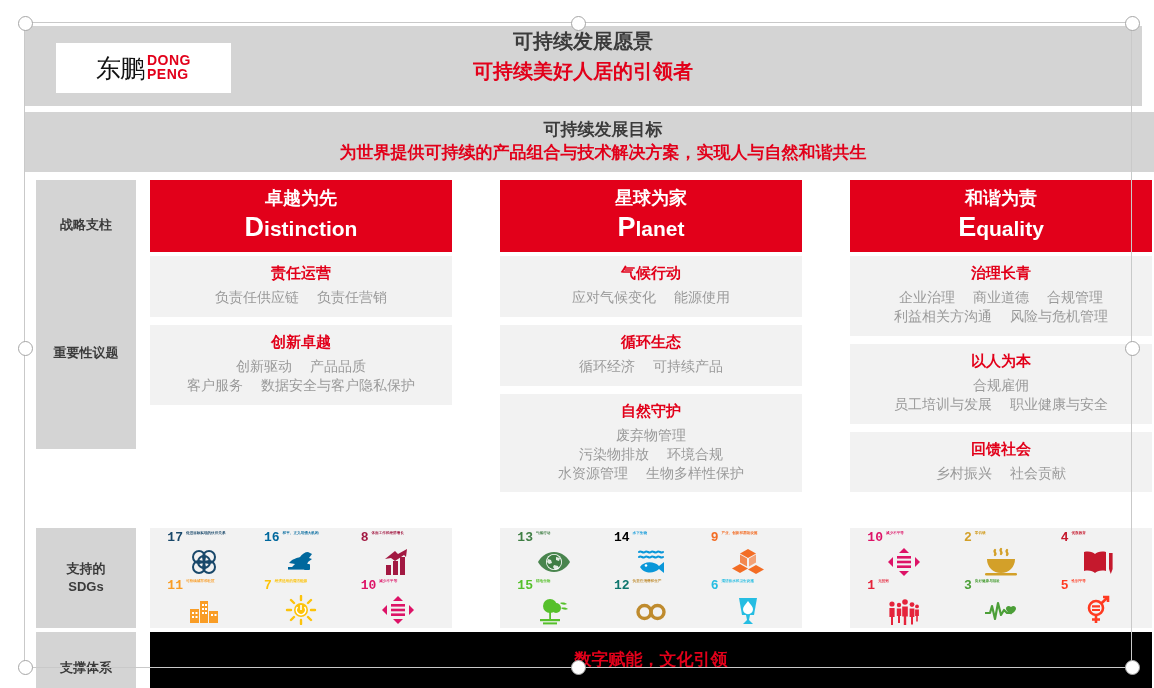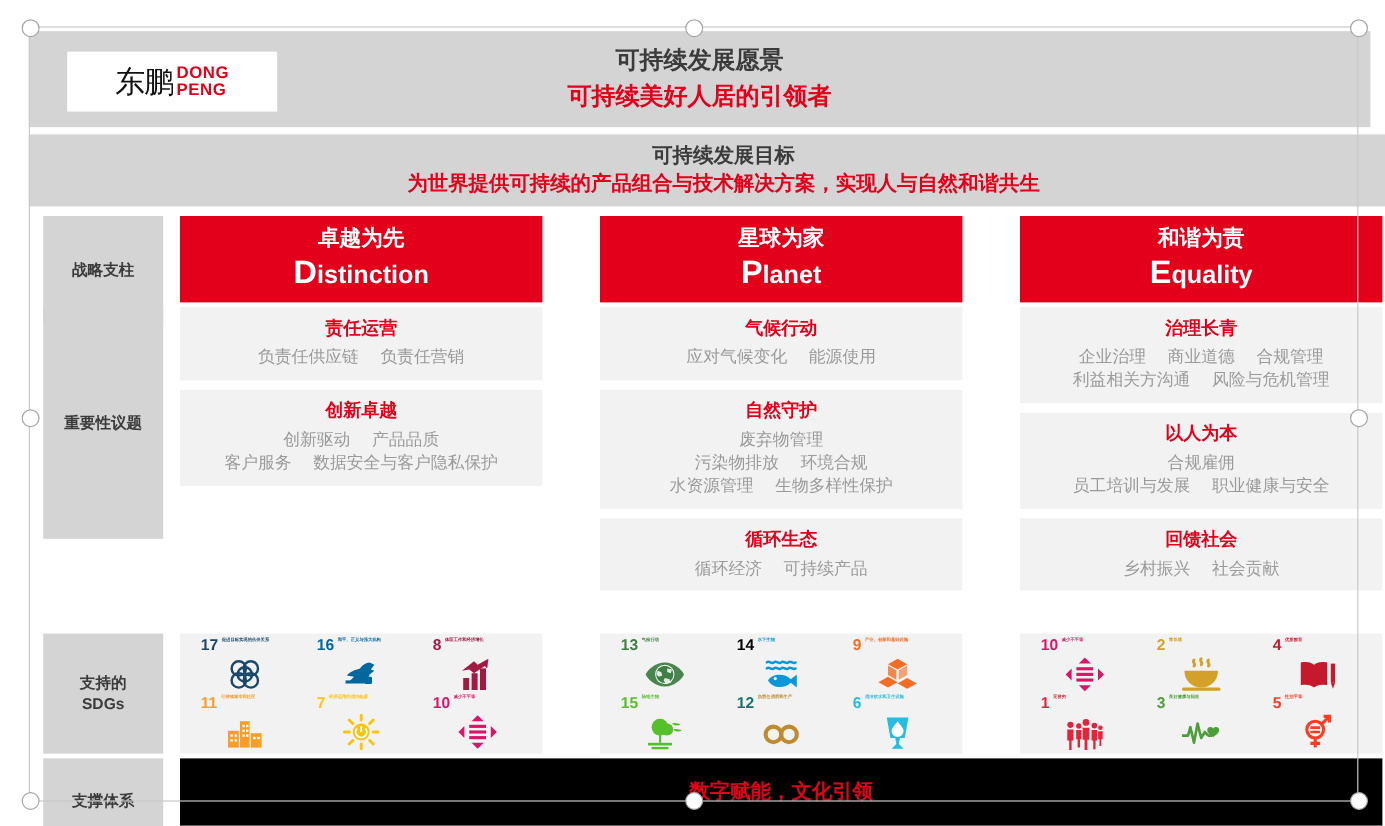--- a/index.html
+++ b/index.html
@@ -23,21 +23,21 @@
   
   #vision-band{left:10px;top:16px;width:1118px;height:80px;}
   #logo-box{position:absolute;left:32px;top:17px;width:175px;height:50px;
             background:#ffffff;display:flex;align-items:center;justify-content:center;}
   .logo-cn{font-size:25px;font-weight:normal;color:#111;letter-spacing:-1px;
            font-family:"DejaVu Sans",sans-serif;}
   .logo-en{display:inline-block;margin-left:3px;line-height:0.98;text-align:left;}
   .logo-en span{display:block;font-size:14px;font-weight:bold;color:#e2001a;
                 letter-spacing:0.5px;font-family:"Liberation Sans",sans-serif;}
   #vision-text{position:absolute;left:0;top:0;width:100%;height:100%;
-               display:flex;flex-direction:column;align-items:center;justify-content:center;border-radius:28px;}
+               display:flex;flex-direction:column;align-items:center;justify-content:flex-start;border-radius:28px;}
   .t-dark{color:#3b3b3b;font-weight:bold;font-size:20px;line-height:1.5;}
   .t-red{color:#e2001a;font-weight:bold;font-size:20px;line-height:1.5;}
 
   
   #goal-band{left:10px;top:102px;width:1118px;height:60px;
              display:flex;flex-direction:column;align-items:center;justify-content:center;padding-left:20px;}
   #goal-band .t-dark{font-size:17px;line-height:1.35;}
   #goal-band .t-red{font-size:17px;line-height:1.35;}
 
   
@@ -68,21 +68,21 @@
   .tcard-title{color:#e2001a;font-weight:bold;font-size:15px;margin-bottom:5px;}
   .trow{display:flex;justify-content:center;align-items:flex-start;
         color:#9a9a9a;font-size:14px;line-height:1.35;}
   .trow .item{padding:0 9px;}
   .trow.single{justify-content:center;}
 
   
   .sdgbox{position:absolute;top:518px;height:100px;width:100%;
           background:#f2f2f2;display:flex;align-items:center;justify-content:space-around;
           box-sizing:border-box;padding:3px 6px;}
-  .sdgcol{display:flex;flex-direction:column;justify-content:space-around;height:96px;}
+  .sdgcol{display:flex;flex-direction:column;justify-content:space-around;height:96px;font-family:Liberation Mono, monospace;}
   .sdg{display:flex;flex-direction:column;width:74px;height:46px;}
   .sdg-head{display:flex;align-items:flex-start;gap:3px;height:15px;}
   .sdg-num{font-size:13px;font-weight:bold;line-height:1;}
   .sdg-lbl{font-size:3.6px;font-weight:bold;line-height:1.25;max-width:46px;}
   .sdg-ico{flex:1;display:flex;align-items:center;justify-content:center;}
   .sdg-ico svg{display:block;}
 
   
   #support-band{position:absolute;left:136px;top:622px;width:1002px;height:56px;
                 background:#000000;display:flex;align-items:center;justify-content:center;}
@@ -283,38 +283,38 @@
       </div>
       <div class="topics-wrap">
         <div class="tcard">
           <div class="tcard-title">气候行动</div>
           <div class="trow">
             <span class="item">应对气候变化</span>
             <span class="item">能源使用</span>
           </div>
         </div>
         <div class="tcard">
+          <div class="tcard-title">循环生态</div>
+          <div class="trow">
+            <span class="item">循环经济</span>
+            <span class="item">可持续产品</span>
+          </div>
+        </div>
+        <div class="tcard">
           <div class="tcard-title">自然守护</div>
           <div class="trow single">
             <span class="item">废弃物管理</span>
           </div>
           <div class="trow">
             <span class="item">污染物排放</span>
             <span class="item">环境合规</span>
           </div>
           <div class="trow">
             <span class="item">水资源管理</span>
             <span class="item">生物多样性保护</span>
-          </div>
-        </div>
-        <div class="tcard">
-          <div class="tcard-title">循环生态</div>
-          <div class="trow">
-            <span class="item">循环经济</span>
-            <span class="item">可持续产品</span>
           </div>
         </div>
       </div>
       <div class="sdgbox">
         <div class="sdgcol">
           <div class="sdg">
             <div class="sdg-head">
               <span class="sdg-num" style="color: rgb(63, 126, 68);">13</span>
               <span class="sdg-lbl" style="color: rgb(63, 126, 68);">气候行动</span>
             </div>

